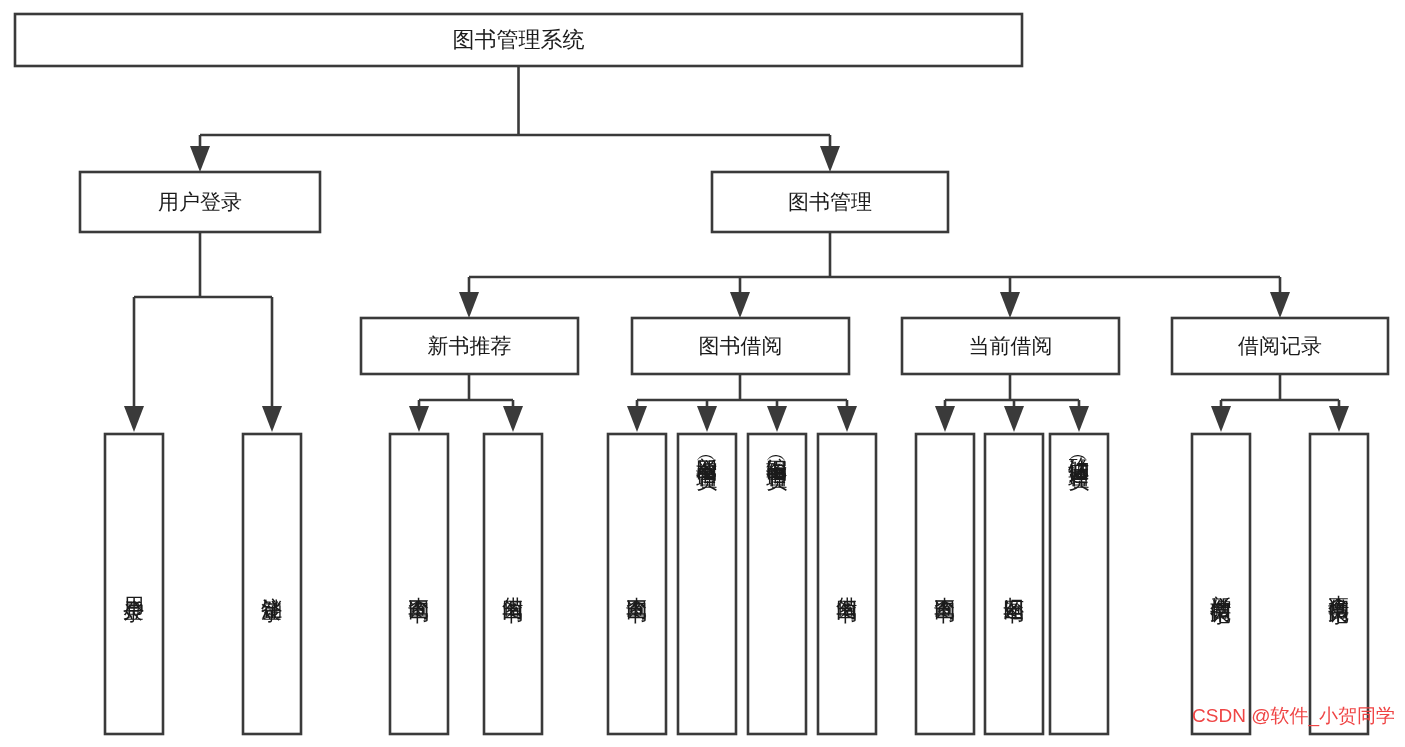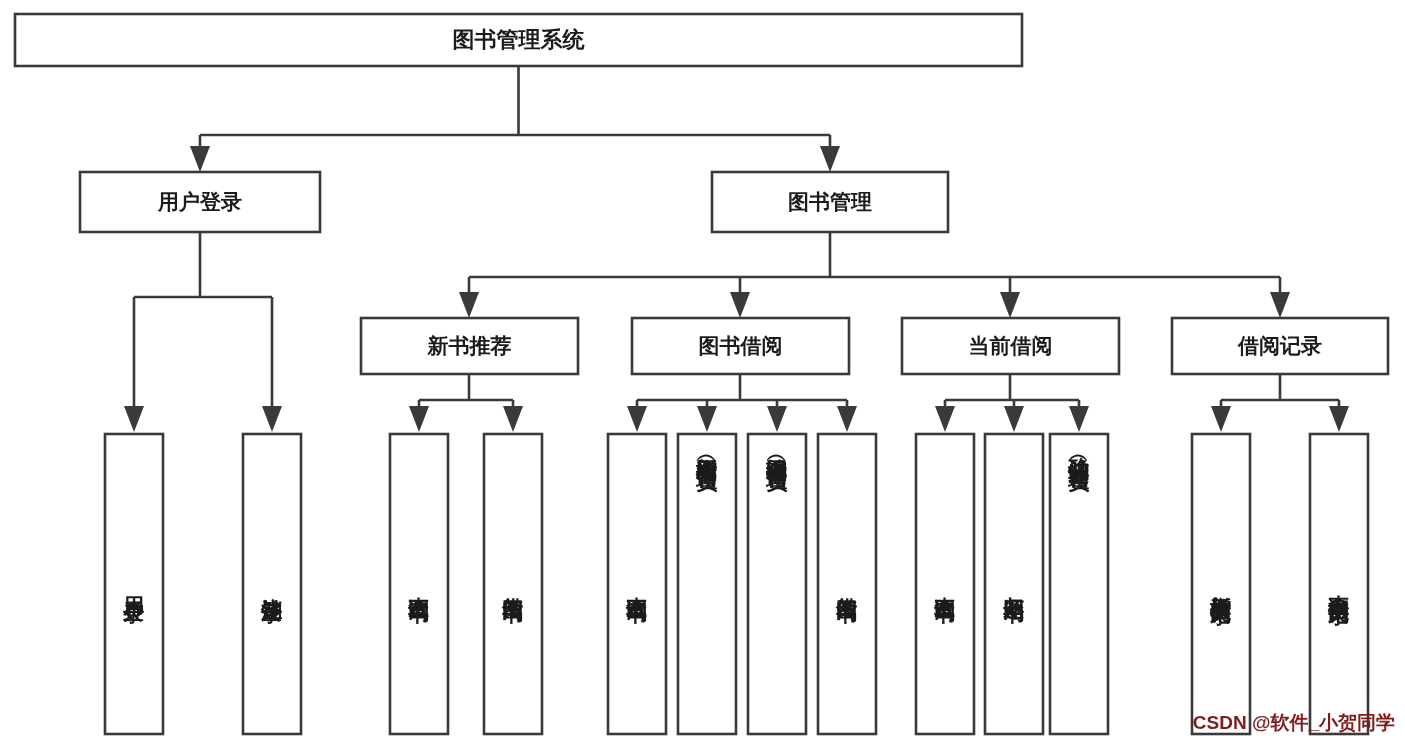--- a/index.html
+++ b/index.html
@@ -7,21 +7,20 @@
     padding: 0;
     background: #ffffff;
   }
   #page {
     position: relative;
     width: 1405px;
     height: 744px;
     background: #ffffff;
     font-family: "Liberation Sans", "DejaVu Sans", sans-serif;
     overflow: hidden;
-    font-weight: bold;
   }
   svg.diagram {
     position: absolute;
     left: 0;
     top: 0;
     width: 1405px;
     height: 747px;
   }
   .node-rect {
     fill: #ffffff;
@@ -62,24 +61,24 @@
     fill: none;
     stroke-linecap: butt;
   }
   .arrowhead {
     fill: #3a3a3a;
     stroke: none;
   }
   .watermark {
     position: absolute;
     right: 10px;
-    bottom: 8px;
+    bottom: 15px;
     font-family: "Liberation Sans", "DejaVu Sans", sans-serif;
     font-size: 19px;
-    color: #7f1d1d;
+    color: #ef4444;
     white-space: nowrap;
     pointer-events: none;
   }
 </style>
 </head>
 <body>
 
 <div id="page">
 
   <svg class="diagram" viewBox="0 0 1405 747">

